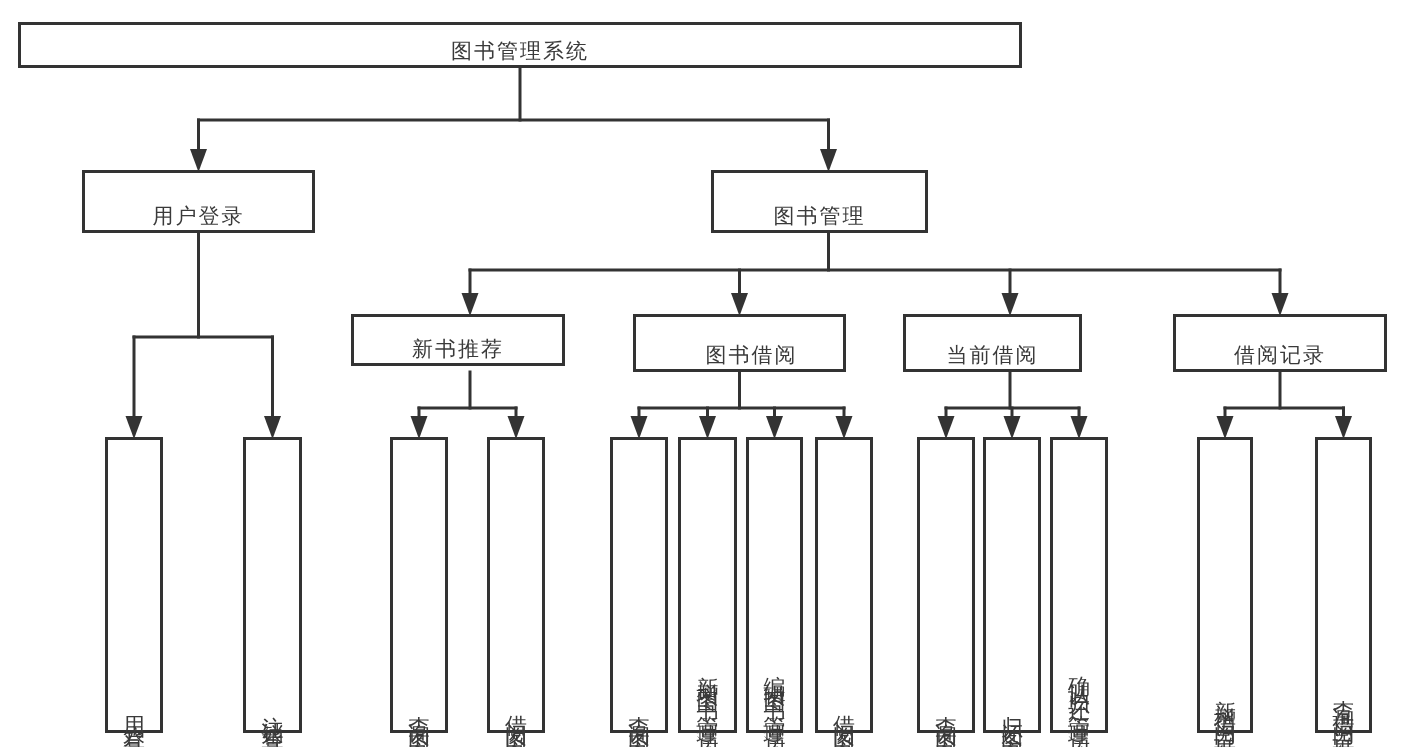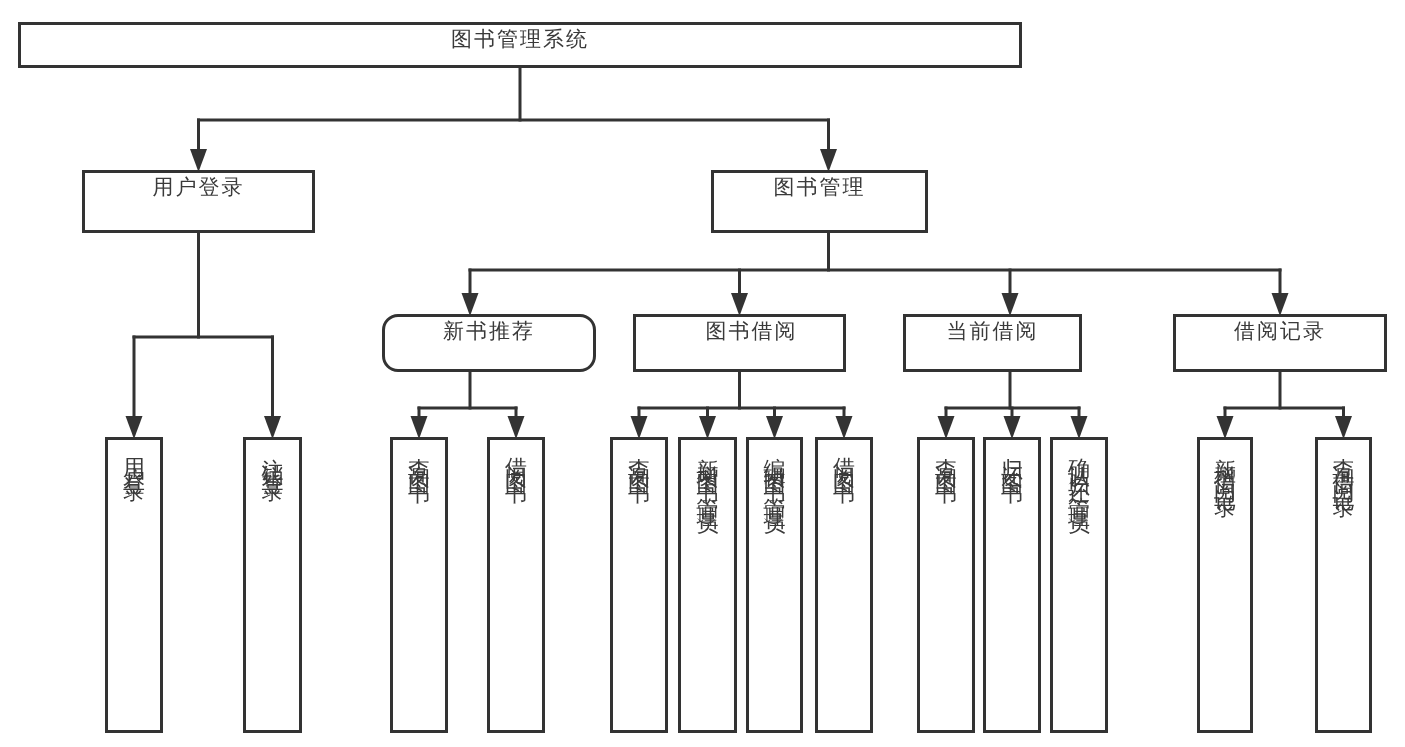--- a/index.html
+++ b/index.html
@@ -19,21 +19,21 @@
   #connector-svg{
     position:absolute;left:0;top:0;width:1405px;height:747px;
     display:block;
   }
   .node{
     position:absolute;
     box-sizing:border-box;
     border:3px solid var(--stroke);
     background:var(--bg);
     display:flex;
-    align-items:flex-start;
+    align-items:flex-end;
     justify-content:center;
     color:var(--text);
   }
   .node .node-label{
     font-size:21px;
     letter-spacing:2px;
     white-space:nowrap;
   }
   .node.vertical .node-label{
     writing-mode:vertical-rl;
@@ -115,21 +115,21 @@
   <div id="nodes">
       <div class="node horizontal" style="left: 18px; top: 22px; width: 1004px; height: 46px;">
         <span class="node-label">图书管理系统</span>
       </div>
       <div class="node horizontal" style="left: 82px; top: 170px; width: 233px; height: 63px;">
         <span class="node-label">用户登录</span>
       </div>
       <div class="node horizontal" style="left: 711px; top: 170px; width: 217px; height: 63px;">
         <span class="node-label">图书管理</span>
       </div>
-      <div class="node horizontal" style="left: 382px; top: 314px; width: 214px; height: 58px; border-radius: 16px;">
+      <div class="node horizontal" style="left: 351px; top: 314px; width: 214px; height: 52px;">
         <span class="node-label">新书推荐</span>
       </div>
       <div class="node horizontal" style="left: 633px; top: 314px; width: 213px; height: 58px; padding-left: 24px;">
         <span class="node-label">图书借阅</span>
       </div>
       <div class="node horizontal" style="left: 903px; top: 314px; width: 179px; height: 58px;">
         <span class="node-label">当前借阅</span>
       </div>
       <div class="node horizontal" style="left: 1173px; top: 314px; width: 214px; height: 58px;">
         <span class="node-label">借阅记录</span>

